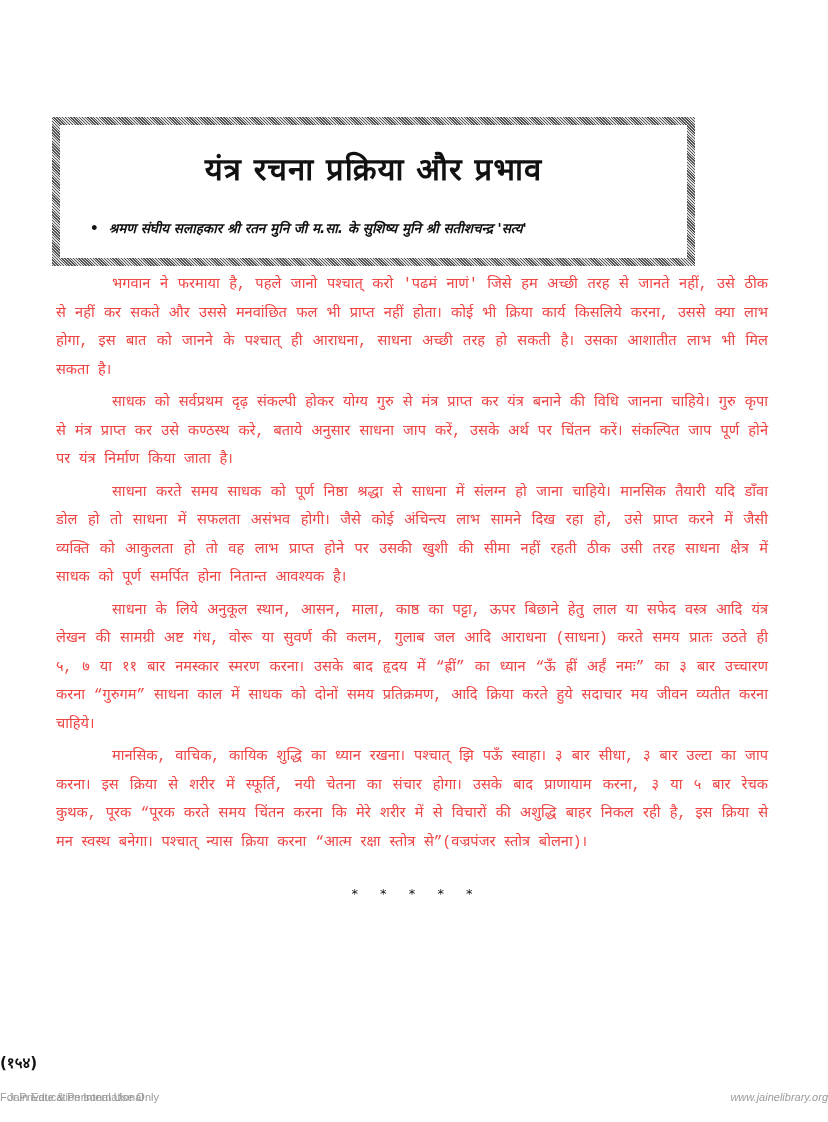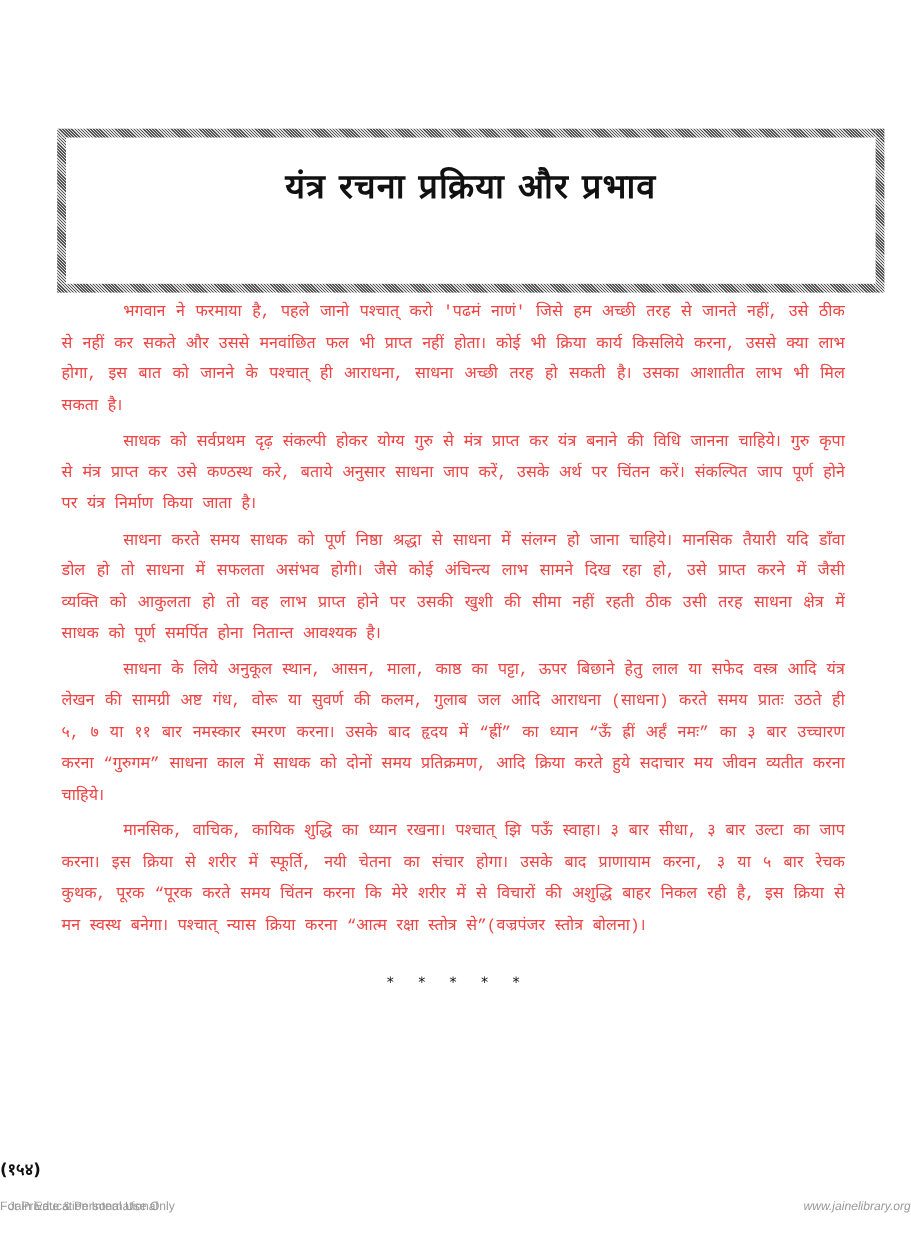--- a/index.html
+++ b/index.html
@@ -11,21 +11,21 @@
     }
     body {
       position: relative;
       font-family: "DejaVu Sans", "Liberation Sans", sans-serif;
       color: #111;
     }
     .title-box {
       position: absolute;
       left: 52px;
       top: 117px;
-      width: 752px;
+      width: 643px;
       height: 149px;
       border: 8px solid #888;
       border-image: repeating-linear-gradient(45deg, #555 0 1px, #ddd 1px 2px) 8;
       background: #fff;
     }
     .title {
       position: absolute;
       left: 0;
       right: 0;
       top: 22px;
@@ -96,20 +96,23 @@
     }
     .footer.left { left: 8px; }
     .footer.center { left: 0; right: 0; text-align: left; }
     .footer.right { right: 0; font-style: italic; }
   </style>
 </head>
 <body>
 
 <div class="title-box">
   <div class="title">यंत्र रचना प्रक्रिया और प्रभाव</div>
+  <div class="subtitle">
+    <span class="bullet">•</span><span>श्रमण संघीय सलाहकार श्री रतन मुनि जी म.सा. के सुशिष्य मुनि श्री सतीशचन्द्र 'सत्य'</span>
+  </div>
 </div>
 
 <div class="body-text">
   <p>भगवान ने फरमाया है, पहले जानो पश्चात् करो 'पढमं नाणं' जिसे हम अच्छी तरह से जानते नहीं, उसे ठीक से नहीं कर सकते और उससे मनवांछित फल भी प्राप्त नहीं होता। कोई भी क्रिया कार्य किसलिये करना, उससे क्या लाभ होगा, इस बात को जानने के पश्चात् ही आराधना, साधना अच्छी तरह हो सकती है। उसका आशातीत लाभ भी मिल सकता है।</p>
   <p>साधक को सर्वप्रथम दृढ़ संकल्पी होकर योग्य गुरु से मंत्र प्राप्त कर यंत्र बनाने की विधि जानना चाहिये। गुरु कृपा से मंत्र प्राप्त कर उसे कण्ठस्थ करे, बताये अनुसार साधना जाप करें, उसके अर्थ पर चिंतन करें। संकल्पित जाप पूर्ण होने पर यंत्र निर्माण किया जाता है।</p>
   <p>साधना करते समय साधक को पूर्ण निष्ठा श्रद्धा से साधना में संलग्न हो जाना चाहिये। मानसिक तैयारी यदि डाँवा डोल हो तो साधना में सफलता असंभव होगी। जैसे कोई अंचिन्त्य लाभ सामने दिख रहा हो, उसे प्राप्त करने में जैसी व्यक्ति को आकुलता हो तो वह लाभ प्राप्त होने पर उसकी खुशी की सीमा नहीं रहती ठीक उसी तरह साधना क्षेत्र में साधक को पूर्ण समर्पित होना नितान्त आवश्यक है।</p>
   <p>साधना के लिये अनुकूल स्थान, आसन, माला, काष्ठ का पट्टा, ऊपर बिछाने हेतु लाल या सफेद वस्त्र आदि यंत्र लेखन की सामग्री अष्ट गंध, वोरू या सुवर्ण की कलम, गुलाब जल आदि आराधना (साधना) करते समय प्रातः उठते ही ५, ७ या ११ बार नमस्कार स्मरण करना। उसके बाद हृदय में “ह्रीं” का ध्यान “ऊँ ह्रीं अर्हं नमः” का ३ बार उच्चारण करना “गुरुगम” साधना काल में साधक को दोनों समय प्रतिक्रमण, आदि क्रिया करते हुये सदाचार मय जीवन व्यतीत करना चाहिये।</p>
   <p>मानसिक, वाचिक, कायिक शुद्धि का ध्यान रखना। पश्चात् झि पऊँ स्वाहा। ३ बार सीधा, ३ बार उल्टा का जाप करना। इस क्रिया से शरीर में स्फूर्ति, नयी चेतना का संचार होगा। उसके बाद प्राणायाम करना, ३ या ५ बार रेचक कुथक, पूरक “पूरक करते समय चिंतन करना कि मेरे शरीर में से विचारों की अशुद्धि बाहर निकल रही है, इस क्रिया से मन स्वस्थ बनेगा। पश्चात् न्यास क्रिया करना “आत्म रक्षा स्तोत्र से”(वज्रपंजर स्तोत्र बोलना)।</p>
 </div>
 

